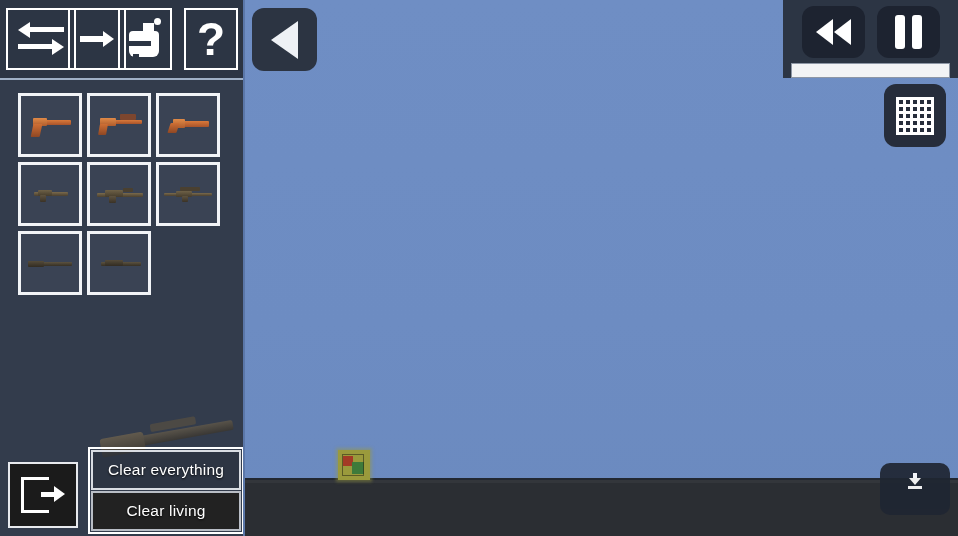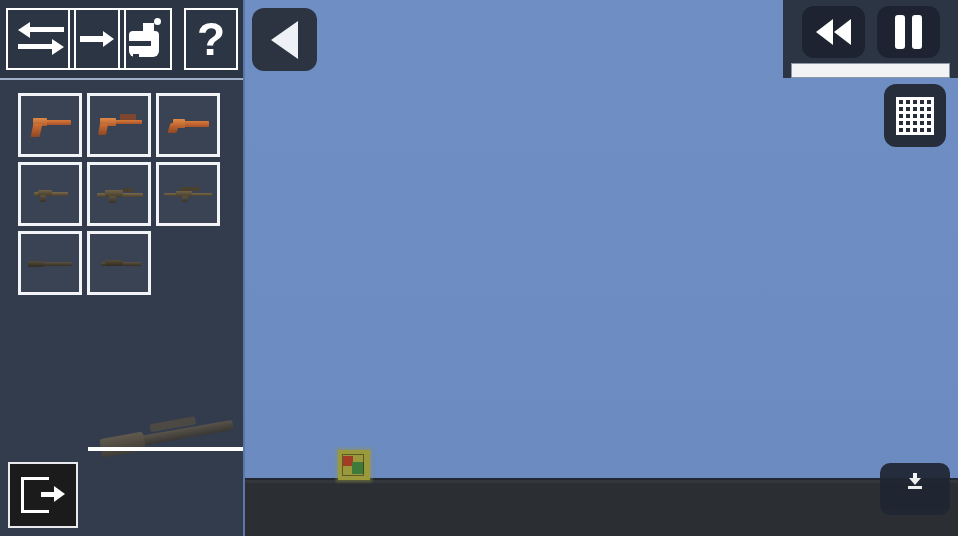--- a/index.html
+++ b/index.html
@@ -475,20 +475,22 @@
 
     <div id="exit-button">
       <div class="ico-exit">
         <span class="box"></span>
           <span class="shaft"></span>
           <span class="head"></span>
       </div>
     </div>
 
     <div id="clear-stack">
+      <div class="clear-btn" id="clear-everything">Clear everything</div>
+      <div class="clear-btn" id="clear-living">Clear living</div>
     </div>
 
   </div>
 
   <div id="back-button">
     <div class="ico-back"></div>
   </div>
 
   <div id="playback-panel">
     <div id="playback-row">

